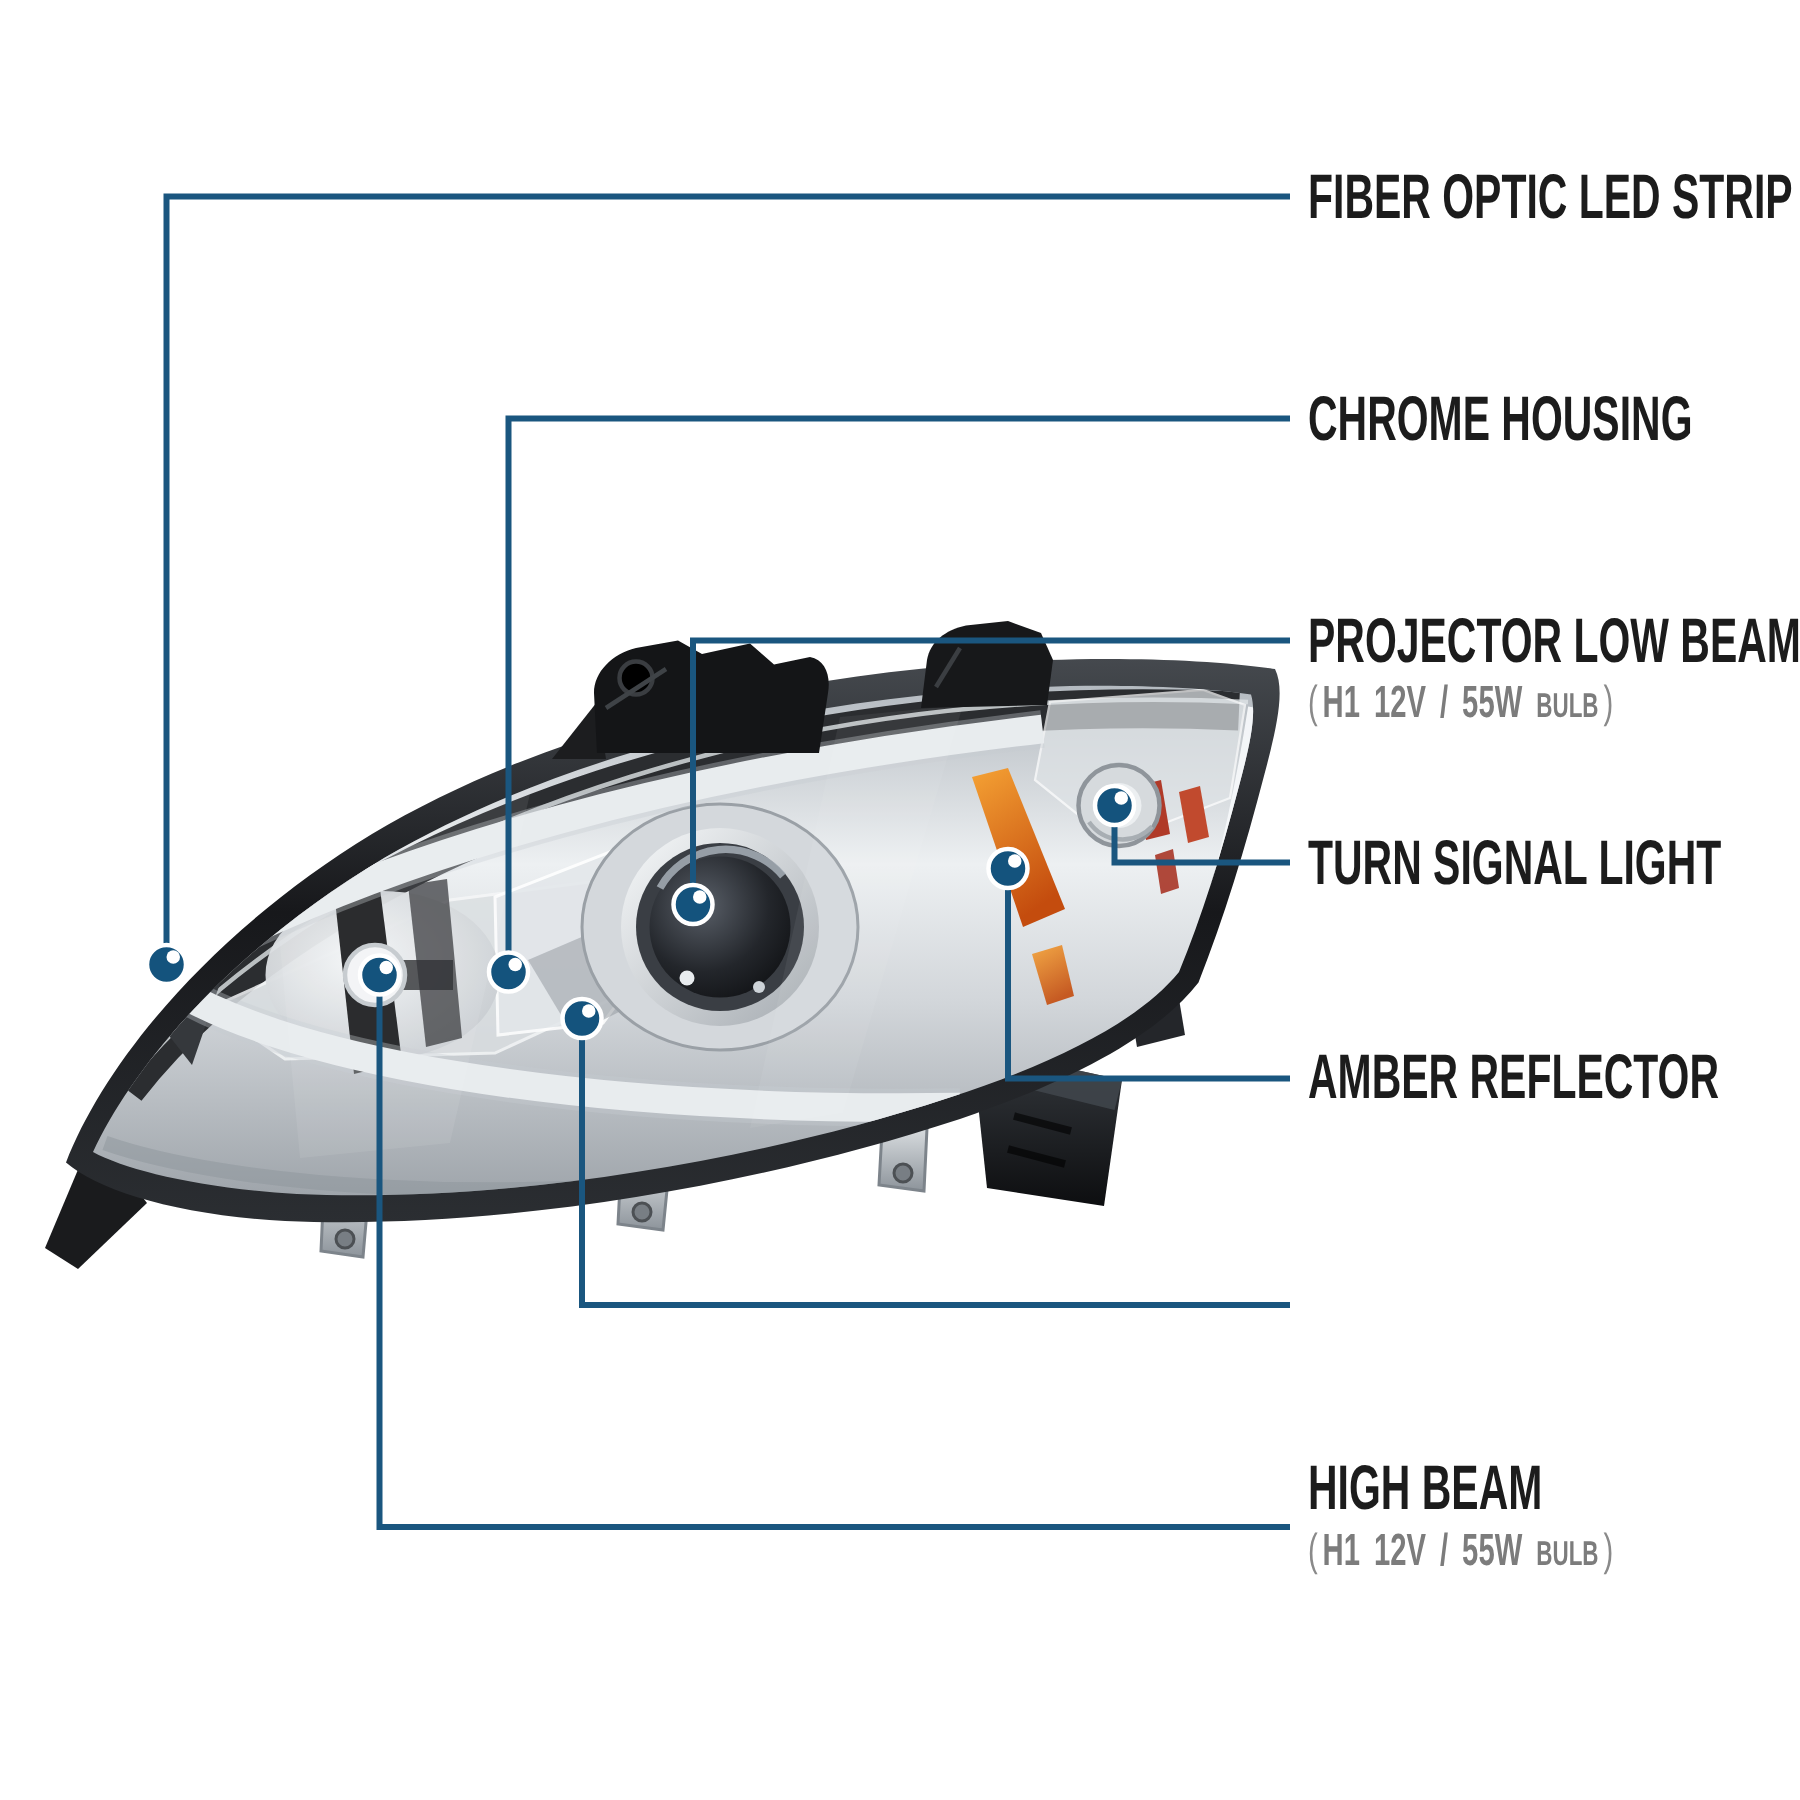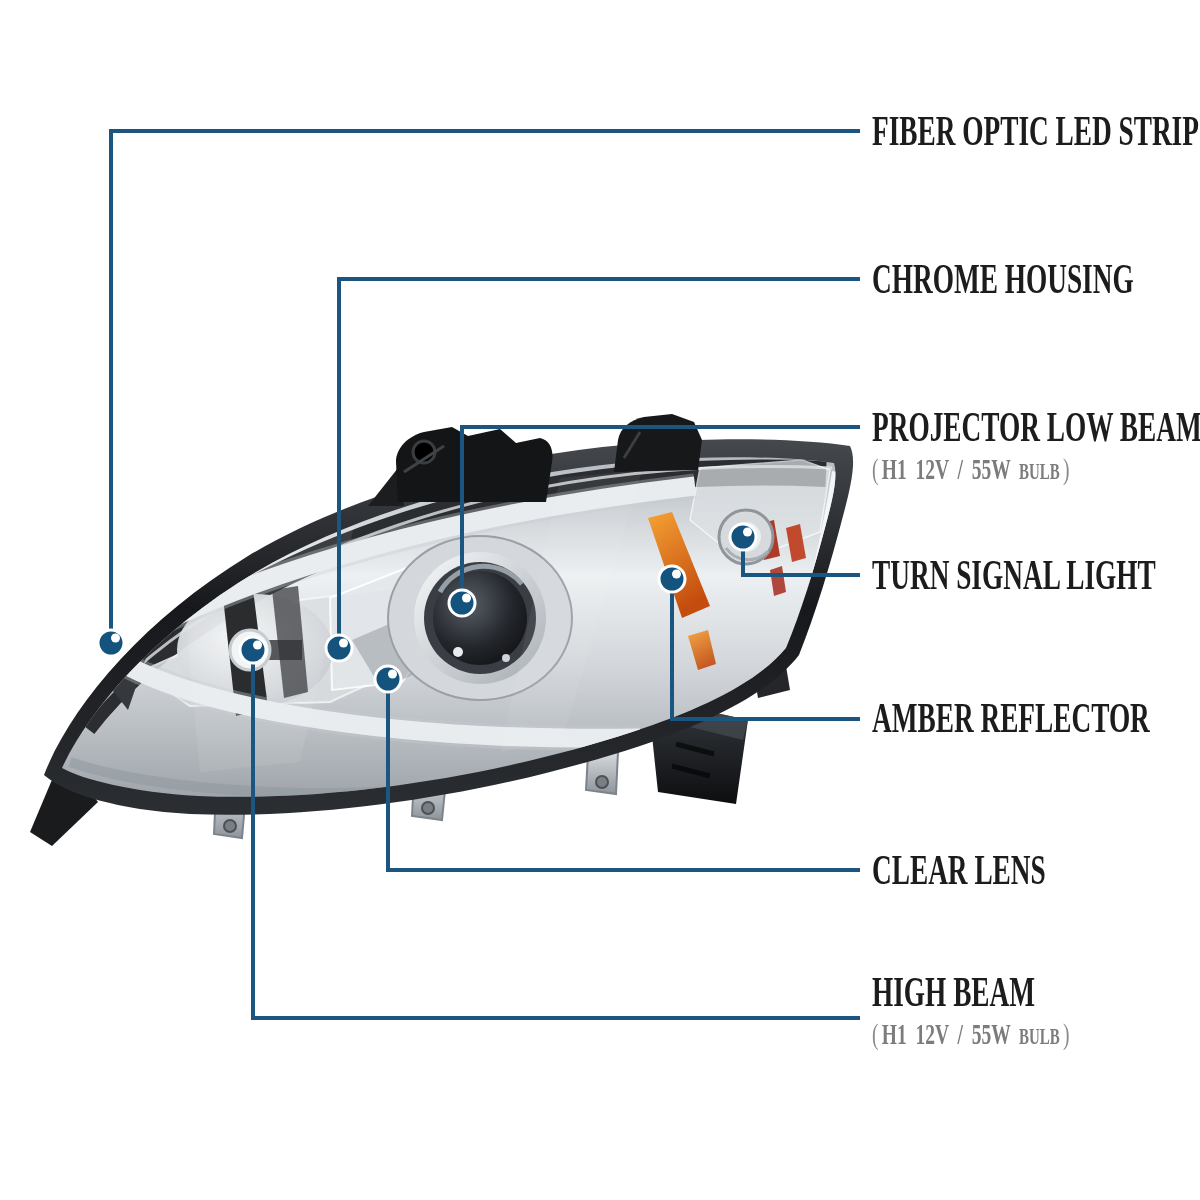--- a/index.html
+++ b/index.html
@@ -1,17 +1,17 @@
 <!DOCTYPE html>
 <html><head>
 <meta charset="utf-8">
 <style>
   html,body{margin:0;padding:0;background:#ffffff;}
   .canvas{position:relative;width:1200px;height:1200px;background:#ffffff;overflow:hidden;
-          font-family:Liberation Serif, serif;}
+          font-family:Liberation Sans, sans-serif;}
   .layer{position:absolute;left:0;top:0;width:1200px;height:1200px;}
   .callout{position:absolute;left:872px;}
   .cscale{transform:scaleX(0.65);transform-origin:0 0;white-space:nowrap;}
   .ctitle{font-size:42px;line-height:44px;font-weight:700;color:#1c1c1c;letter-spacing:0px;}
   .csub{font-size:30px;line-height:36px;font-weight:700;color:#7c7c7c;margin-top:2px;word-spacing:6px;}
   .csub .paren{font-weight:400;color:#8a8a8a;}
   .csub .po{margin-right:5px;}
   .csub .pc{margin-left:5px;}
   .csub .small{font-size:23px;}
   .leader{fill:none;stroke:#1a567f;stroke-width:4;}
@@ -216,25 +216,20 @@
         <div class="ctitle">TURN SIGNAL LIGHT</div>
       </div>
   </div>
 
   <div class="callout" style="top:696px">
     <div class="cscale">
         <div class="ctitle">AMBER REFLECTOR</div>
       </div>
   </div>
 
-  <div class="callout" style="top:848px">
-    <div class="cscale">
-        <div class="ctitle">CLEAR LENS</div>
-      </div>
-  </div>
 
   <div class="callout" style="top:970px">
     <div class="cscale">
       <div class="ctitle">HIGH BEAM</div>
       <div class="csub"><span class="paren po">(</span><span>H1 12V / 55W</span> <span class="small">BULB</span><span class="paren pc">)</span></div>
     </div>
   </div>
 
 </div>
 

